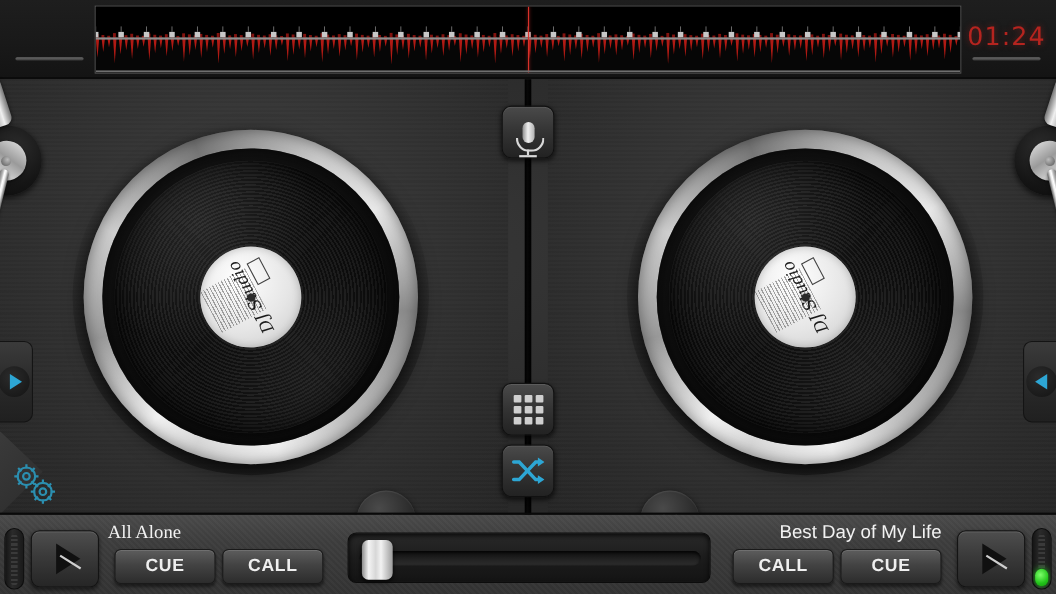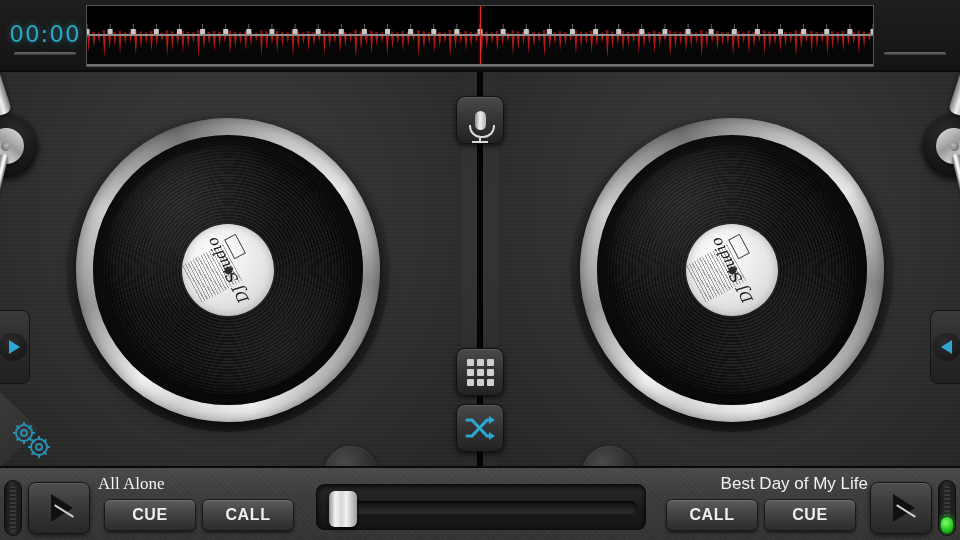--- a/index.html
+++ b/index.html
@@ -232,21 +232,21 @@
     position:absolute;left:0;bottom:0;width:960px;height:72px;
     background:
       repeating-linear-gradient(45deg, rgba(255,255,255,.018) 0 2px, rgba(0,0,0,.02) 2px 4px),
       linear-gradient(180deg,#4a4a4a 0%,#3d3d3d 35%,#333 100%);
     border-top:2px solid #0a0a0a;
   }
   .track-title{
     position:absolute;top:6px;font-size:17px;color:#f2f2f2;white-space:nowrap;
   }
   .tt-l{left:98px;font-family:Liberation Serif, serif;}
-  .tt-r{right:92px;}
+  .tt-r{right:104px;}
 
   .pill{
     position:absolute;top:31px;width:92px;height:32px;border-radius:6px;
     background:linear-gradient(180deg,#5d5d5d 0%,#434343 45%,#2c2c2c 100%);
     border:1px solid #1a1a1a;box-sizing:border-box;
     color:#efefef;font-size:16px;font-weight:bold;letter-spacing:.6px;
     display:flex;align-items:center;justify-content:center;
     box-shadow:0 2px 3px rgba(0,0,0,.5), inset 0 1px 0 rgba(255,255,255,.12);
   }
   .p-l1{left:104px;} .p-l2{left:202px;}
@@ -300,23 +300,23 @@
     box-shadow:0 2px 4px rgba(0,0,0,.7);
   }
 </style>
 </head>
 <body>
 
 <div class="app">
 
   <div class="topbar">
 
-    <div class="timer timer-left">00:00</div>
     <div class="timer-underline tu-left"></div>
 
+    <div class="timer timer-right">01:24</div>
     <div class="timer-underline tu-right"></div>
 
     <div class="wave-frame">
       <div class="wave-top"></div>
       <div class="wave-bot"></div>
       <div class="played" id="played-region" style="width: 0%;"></div>
       <svg class="wave-canvas" id="wave-svg" viewBox="0 0 786 60" preserveAspectRatio="none">
           <path d="M0.00 28 L3.25 28 L1.62 46.60 Z" fill="#b01a14"></path>
           <rect x="0.00" y="24.90" width="2.62" height="3.10" fill="#b01a14" opacity="0.75"></rect>
           <path d="M5.24 28 L8.49 28 L6.86 41.20 Z" fill="#b01a14"></path>

